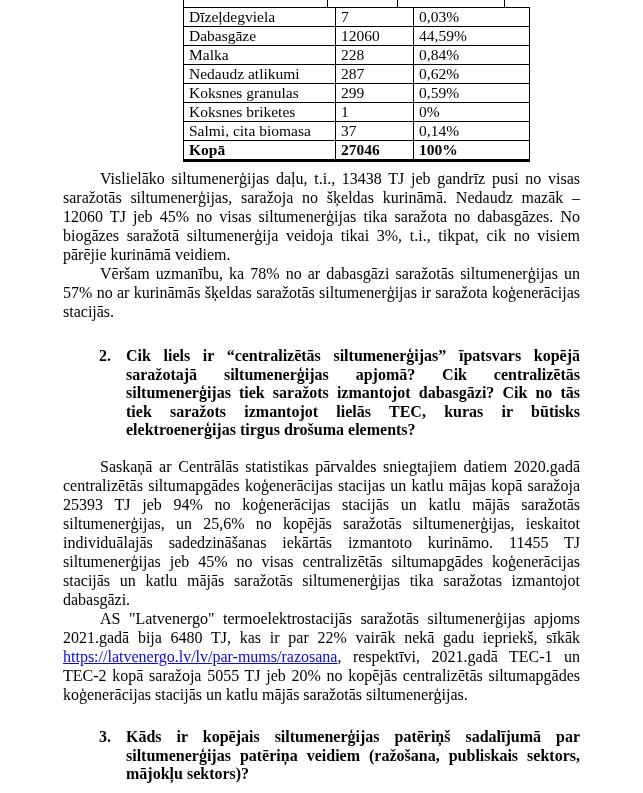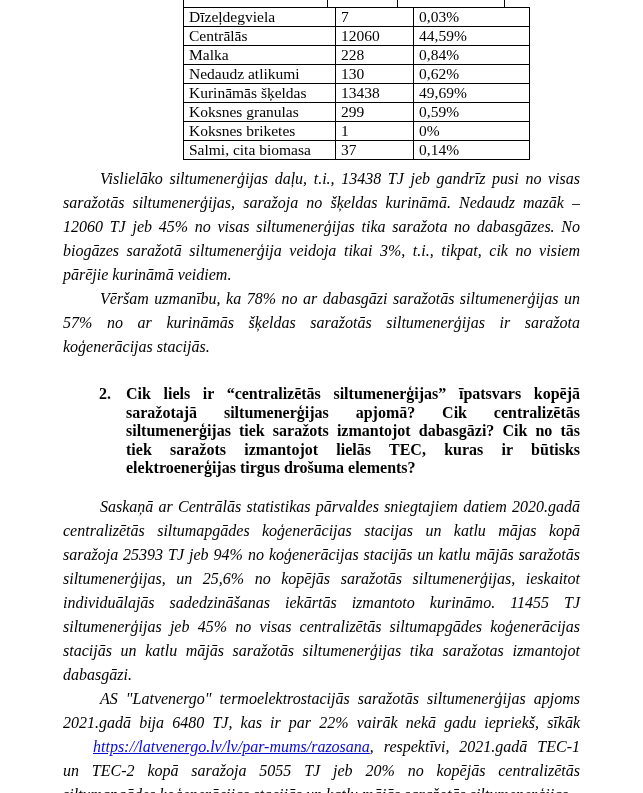--- a/index.html
+++ b/index.html
@@ -29,24 +29,23 @@
     overflow: hidden;
   }
   td.c1 { width: 144px; } td.c2 { width: 70px; } td.c3 { width: 108px; }
   tr.total-row td { font-weight: bold; border-bottom: 3px solid #000; }
   
   .content { margin: 7px 63px 0 63px; }
   p.para {
     margin: 0;
     text-indent: 37px;
     text-align: justify;
-    line-height: 24px;
-    font-style: italic;
+    line-height: 19px;
   }
-  .link { color: #0b0bd6; text-decoration: underline; margin-left: 30px; }
+  .link { color: #0b0bd6; text-decoration: underline; }
   .question {
     display: flex;
     margin-left: 36px;
     font-weight: bold;
     line-height: 18.6px;
   }
   .q-num { flex: 0 0 27px; }
   .q-text { flex: 1; text-align: justify; }
   .question.q2 { margin-top: 26px; margin-bottom: 17px; }
   .question.q3 { margin-top: 24px; }
@@ -64,53 +63,53 @@
       <span class="stub s4"></span>
     </div>
     <table class="fuel-table">
       <tbody>
         <tr>
           <td class="c1">Dīzeļdegviela</td>
           <td class="c2">7</td>
           <td class="c3">0,03%</td>
         </tr>
         <tr>
-          <td class="c1">Centrālās</td>
+          <td class="c1">Dabasgāze</td>
           <td class="c2">12060</td>
           <td class="c3">44,59%</td>
         </tr>
         <tr>
           <td class="c1">Malka</td>
           <td class="c2">228</td>
           <td class="c3">0,84%</td>
         </tr>
         <tr>
           <td class="c1">Nedaudz atlikumi</td>
-          <td class="c2">130</td>
+          <td class="c2">287</td>
           <td class="c3">0,62%</td>
-        </tr>
-        <tr>
-          <td class="c1">Kurināmās šķeldas</td>
-          <td class="c2">13438</td>
-          <td class="c3">49,69%</td>
         </tr>
         <tr>
           <td class="c1">Koksnes granulas</td>
           <td class="c2">299</td>
           <td class="c3">0,59%</td>
         </tr>
         <tr>
           <td class="c1">Koksnes briketes</td>
           <td class="c2">1</td>
           <td class="c3">0%</td>
         </tr>
         <tr>
           <td class="c1">Salmi, cita biomasa</td>
           <td class="c2">37</td>
           <td class="c3">0,14%</td>
+        </tr>
+        <tr class="total-row">
+          <td class="c1">Kopā</td>
+          <td class="c2">27046</td>
+          <td class="c3">100%</td>
         </tr>
       </tbody>
     </table>
   </div>
 
   <div class="content">
     <p class="para">Vislielāko siltumenerģijas daļu, t.i., 13438 TJ jeb gandrīz pusi no visas saražotās siltumenerģijas, saražoja no šķeldas kurināmā. Nedaudz mazāk – 12060 TJ jeb 45% no visas siltumenerģijas tika saražota no dabasgāzes. No biogāzes saražotā siltumenerģija veidoja tikai 3%, t.i., tikpat, cik no visiem pārējie kurināmā veidiem.</p>
     <p class="para">Vēršam uzmanību, ka 78% no ar dabasgāzi saražotās siltumenerģijas un 57% no ar kurināmās šķeldas saražotās siltumenerģijas ir saražota koģenerācijas stacijās.</p>
 
     <div class="question q2">

